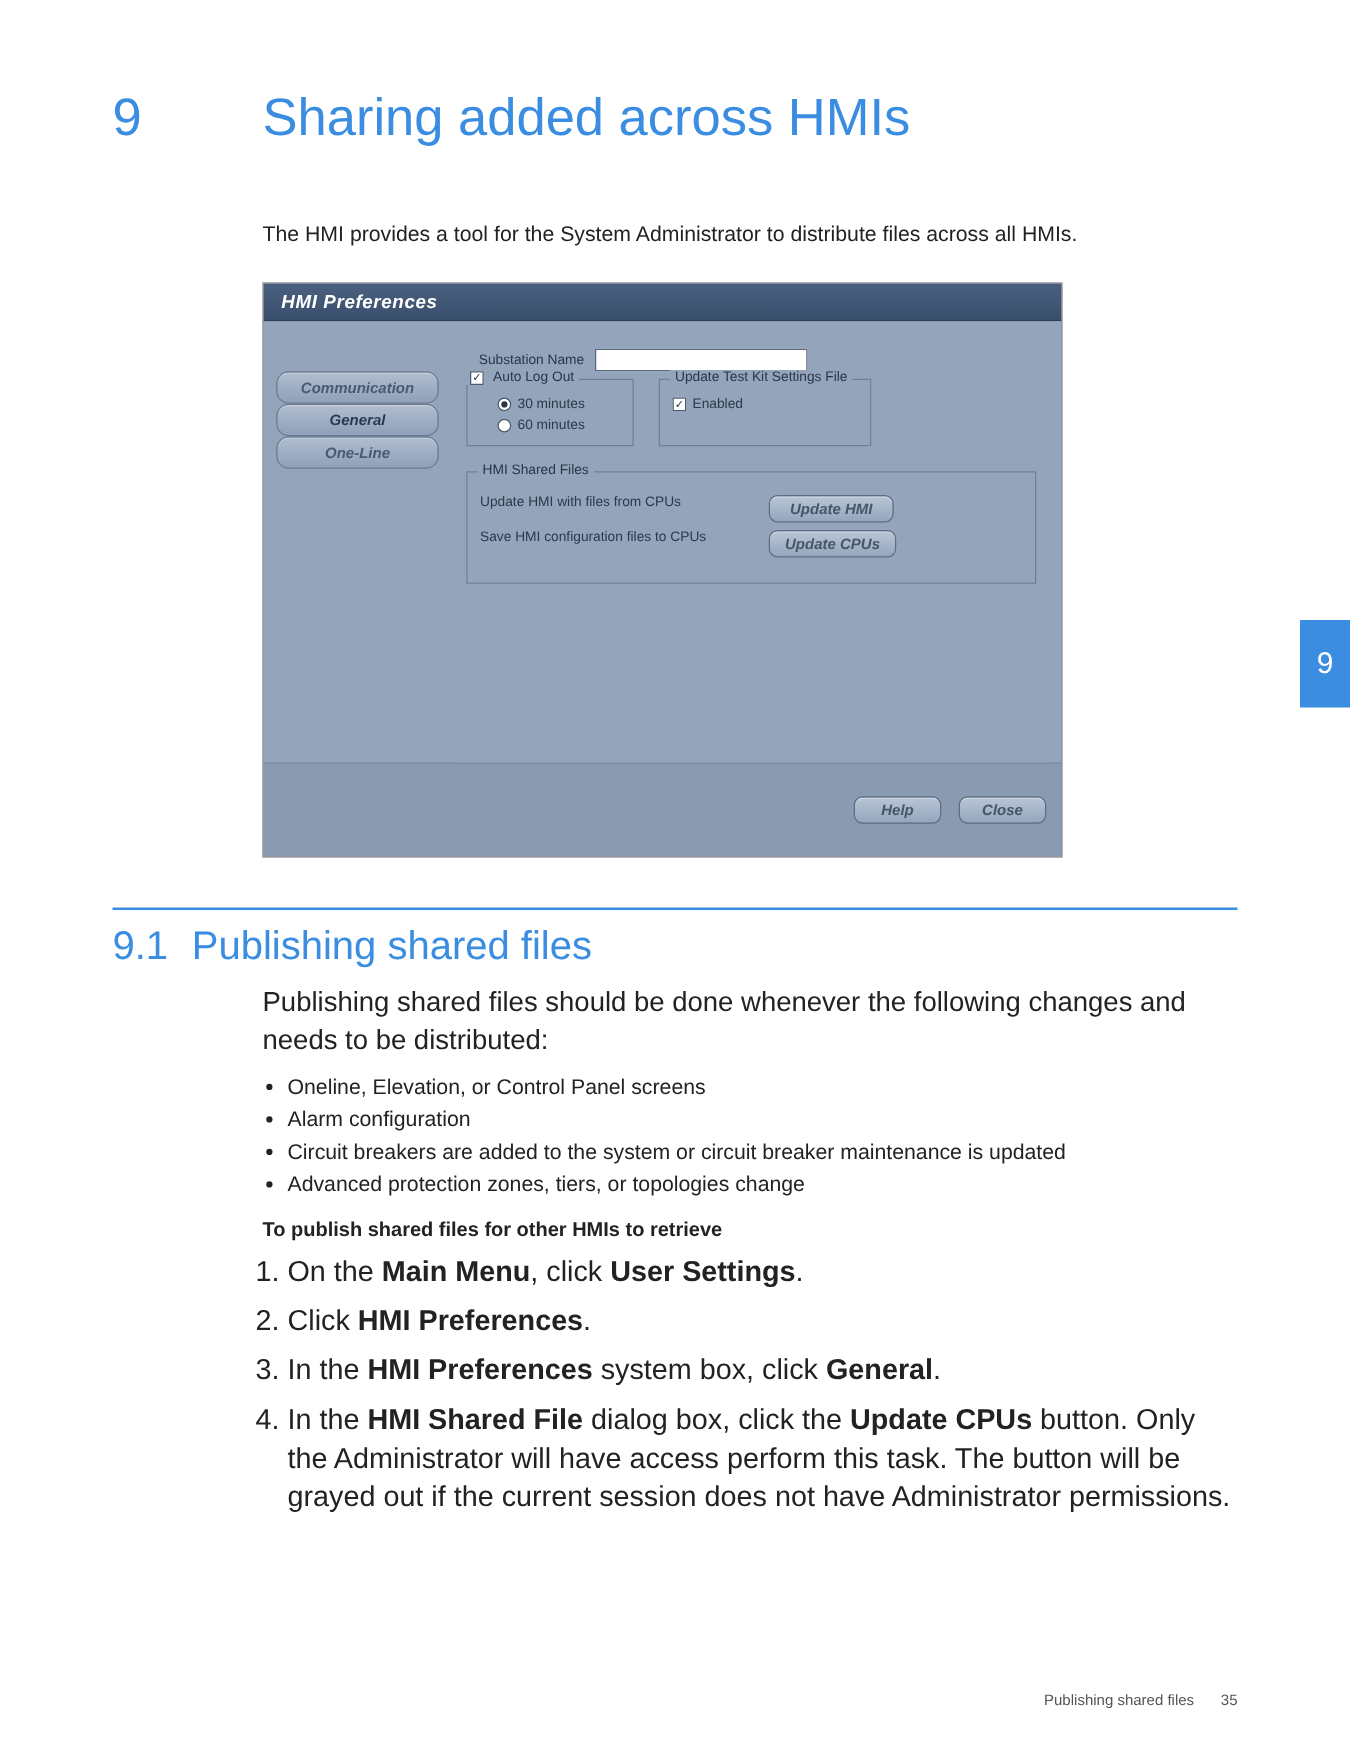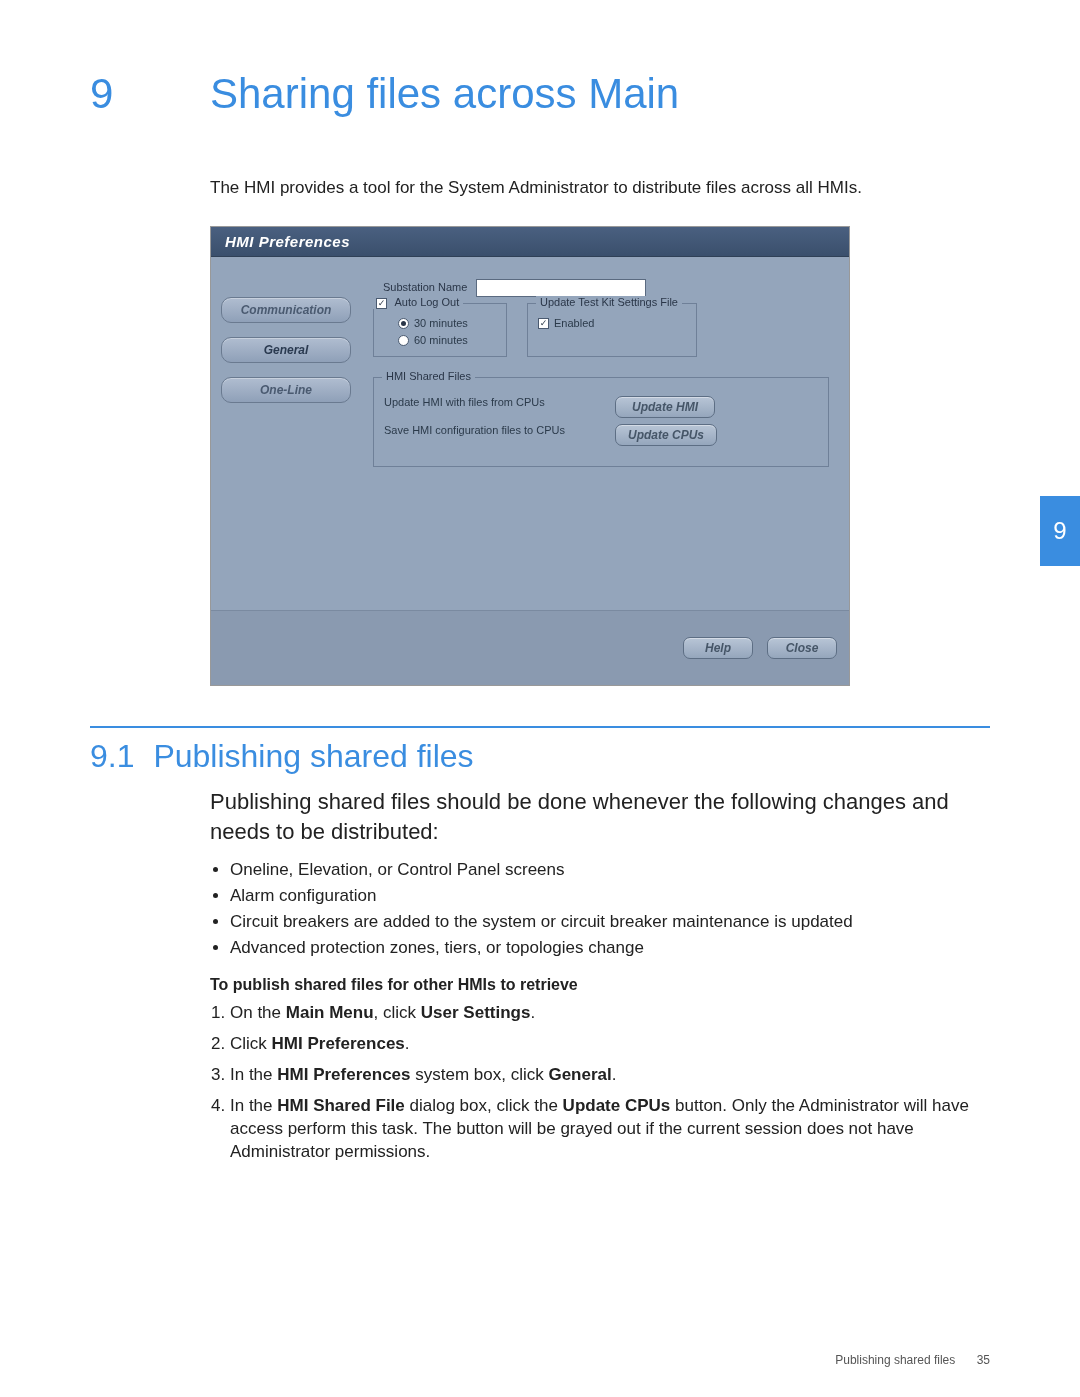--- a/index.html
+++ b/index.html
@@ -24,21 +24,21 @@
     display: flex; flex-direction: column; font-size: 12px;
     color: #2b3a4a;
   }
   .ss-title {
     background: linear-gradient(#4a6080,#3a4f6c);
     color: #fff; font-style: italic; font-weight: bold;
     padding: 6px 14px; font-size: 15px; letter-spacing: .5px;
     border-bottom: 1px solid #2f4056;
   }
   .ss-body { flex: 1; display: flex; background: #94a5bb; padding: 10px 10px 0 10px; gap: 12px; }
-  .ss-sidebar { width: 130px; display: flex; flex-direction: column; gap: 14px; padding-top: 30px; }
+  .ss-sidebar { width: 130px; display: flex; flex-direction: column; padding-top: 30px; }
   .ss-tab {
     background: linear-gradient(#b0bdd0,#8fa0b8);
     border: 1px solid #6a7a90; border-radius: 10px;
     padding: 5px 0; text-align: center; font-style: italic;
     font-weight: bold; color: #4a5a70; font-size: 12px;
     box-shadow: inset 0 1px 0 rgba(255,255,255,.3);
   }
   .ss-tab.active { color: #2a3a50; }
   .ss-content { flex: 1; background: #94a5bb; position: relative; padding: 8px 10px; }
   .ss-row { margin: 4px 10px; font-size: 11px; color: #2a3648; }
@@ -76,21 +76,21 @@
     background: #8a9ab0; padding: 26px 12px; display:flex;
     justify-content:flex-end; gap: 14px; border-top: 1px solid #7a8aa0;
   }
   hr.rule2 { border: none; border-top: 2px solid #3a8de0; margin: 40px 0 10px 0; }
   .section-heading { font-size: 32px; color: #3a8de0; font-weight: 300; margin-bottom: 12px; }
   .section-heading .num { margin-right: 10px; }
   .body-text { margin-left: 120px; font-size: 22px; color: #222; line-height: 1.35; }
   ul.bullets { margin: 14px 0 18px 140px; color: #222; font-size: 17px; }
   ul.bullets li { margin: 6px 0; list-style: disc; }
   .proc-title { margin-left: 120px; font-weight: bold; font-size: 16px; margin-top: 6px; color:#222; }
-  ol.steps { margin: 6px 0 0 140px; font-size: 17px; color: #222; }
+  ol.steps { margin: 6px 0 0 140px; font-size: 23px; color: #222; }
   ol.steps li { margin: 8px 0; line-height: 1.35; }
   ol.steps b { font-weight: bold; }
   .side-tab {
     position: absolute; right: 0; top: 496px;
     width: 40px; height: 70px; background: #3a8de0;
     color: #fff; font-size: 24px; display:flex;
     align-items:center; justify-content:center;
   }
   .page-footer {
     position: absolute; bottom: 30px; right: 90px;
@@ -98,21 +98,21 @@
   }
   .page-footer .pn { margin-left: 18px; }
 </style>
 </head>
 <body>
 
 <div class="page">
 
   <div class="chapter-header">
     <div class="chapter-num">9</div>
-    <div class="chapter-title">Sharing files across Main</div>
+    <div class="chapter-title">Sharing added across HMIs</div>
   </div>
 
   <p class="intro">The HMI provides a tool for the System Administrator to distribute files across all HMIs.</p>
 
 
   <div class="screenshot">
     <div class="ss-title">HMI Preferences</div>
     <div class="ss-body">
       <div class="ss-sidebar">
         <div class="ss-tab">Communication</div>

